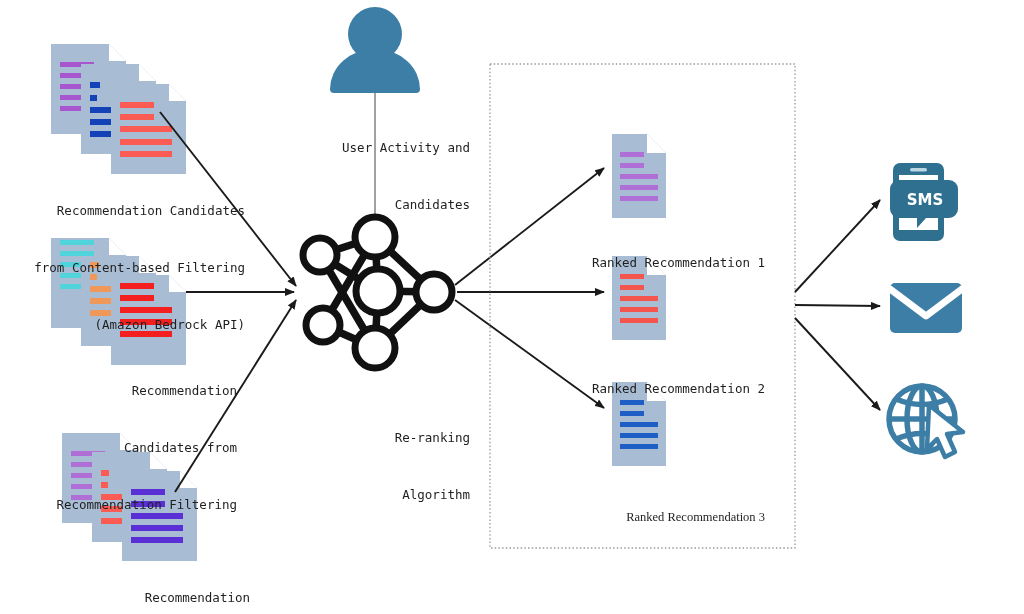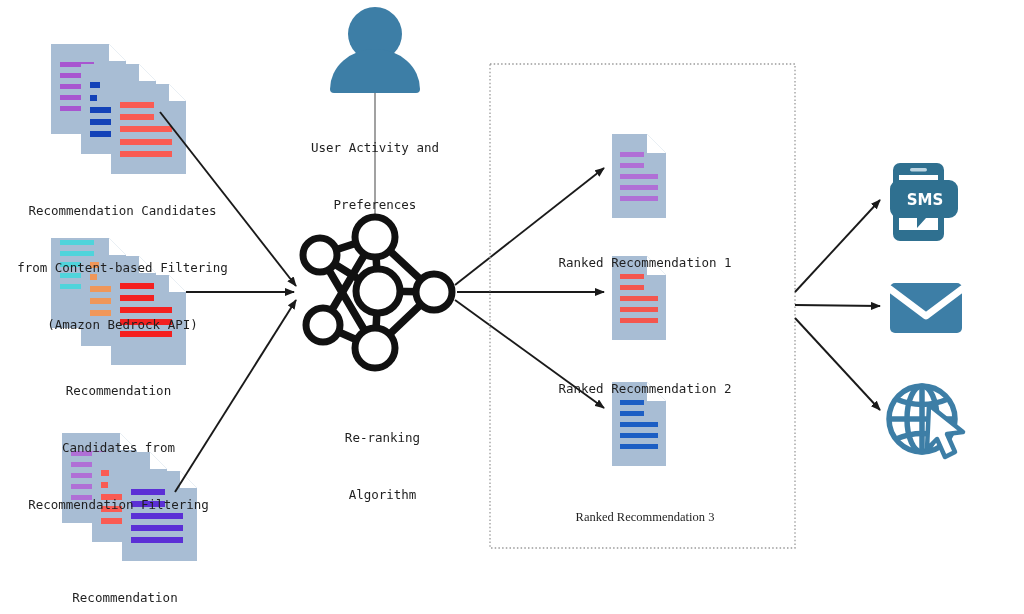--- a/index.html
+++ b/index.html
@@ -4,21 +4,21 @@
 <title>Re-ranking Recommendation Architecture</title>
 <style>
   html,body{margin:0;padding:0;background:#ffffff;}
   body{
     width:1024px;height:614px;position:relative;overflow:hidden;
     font-family:"DejaVu Sans Mono","Liberation Mono",monospace;
     color:#1a1a1a;
   }
   #canvas{position:absolute;inset:0;width:1024px;height:614px;}
   .lbl{
-    position:absolute;text-align:center;
+    position:absolute;text-align:right;
     font-family:"DejaVu Sans Mono","Liberation Mono",monospace;
     font-size:12.5px;line-height:19px;color:#1f1f1f;
     white-space:pre;letter-spacing:0px;
   }
   .lbl span{display:block;}
   svg{overflow:visible;}
 </style>
 </head>
 <body>
 
@@ -264,21 +264,21 @@
 </div>
 
 <div class="lbl" style="left:0px;top:550px;width:250px;">
   <span>Recommendation</span>
   
   
 </div>
 
 <div class="lbl" style="left:280px;top:100px;width:190px;">
   <span>User Activity and</span>
-  <span>Preferences</span>
+  <span>Candidates</span>
 </div>
 
 <div class="lbl" style="left:295px;top:390px;width:175px;">
   <span>Re-ranking</span>
   <span>Algorithm</span>
 </div>
 
 <div class="lbl" style="left:525px;top:215px;width:240px;">
   <span>Ranked Recommendation 1</span>
 </div>

